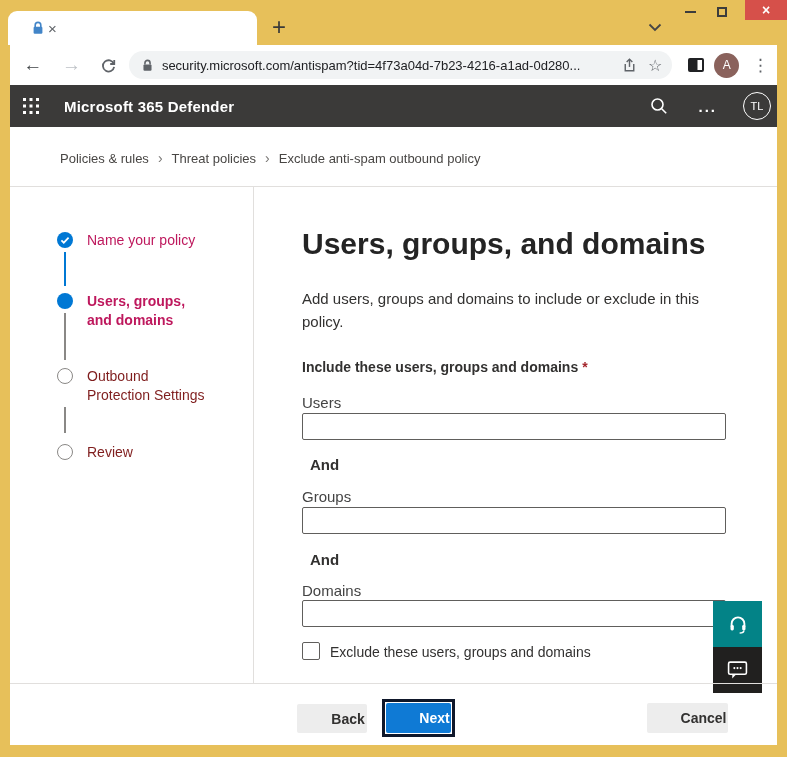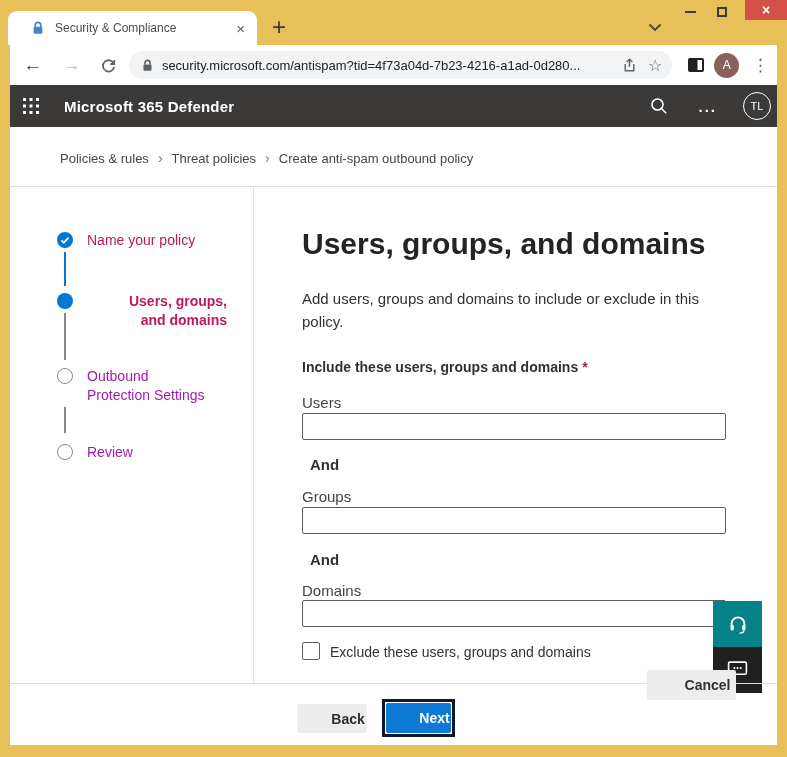--- a/index.html
+++ b/index.html
@@ -57,22 +57,22 @@
   .crumb-sep { color:#797775; font-size:14px; }
   .divider-h { position:absolute; left:0; top:59px; width:767px; height:1px; background:#e1dfdd; }
   .divider-v { position:absolute; left:243px; top:59px; width:1px; height:497px; background:#e1dfdd; }
 
   
   .step-circle { position:absolute; left:47px; width:16px; height:16px; border-radius:50%; }
   .step-circle.current { background:#0078d4; }
   .step-circle.upcoming { background:#fff; border:1.5px solid #8a8886; }
   .step-label { position:absolute; left:77px; width:140px; font-size:14px; line-height:19px;
                 color:#be185d; white-space:pre-line; }
-  .step-label.current { font-weight:bold;text-align:right; }
-  .step-label.upcoming { color:#a21caf; }
+  .step-label.current { font-weight:bold; }
+  .step-label.upcoming { color:#7f1d1d; }
   .connector { position:absolute; left:54px; width:2px; }
   .connector.blue { background:#0078d4; } .connector.gray { background:#8a8886; }
 
   
   .h1 { position:absolute; left:292px; top:100px; font-size:30px; font-weight:bold; color:#242424; }
   .desc { position:absolute; left:292px; top:160px; width:432px; font-size:15px; line-height:23px; color:#323130; }
   .include { position:absolute; left:292px; top:232px; font-size:14px; font-weight:bold; color:#323130; }
   .req { color:#a4262c; margin-left:4px; }
   .field-label { position:absolute; left:292px; font-size:15px; color:#444; }
   .field-input { position:absolute; left:292px; width:424px; height:27px; border:1px solid #605e5c;
@@ -89,35 +89,34 @@
   .feedback-btn { position:absolute; left:703px; top:520px; width:49px; height:46px; background:#21201f;
                   display:flex; align-items:center; justify-content:center; }
 
   
   .footer-divider { position:absolute; left:0; top:556px; width:767px; height:1px; background:#e1dfdd; }
   .btn { position:absolute; border:none; border-radius:2px; font-size:14px; font-weight:600;
          font-family:"Liberation Sans", sans-serif; cursor:pointer;padding-left:32px; }
   .btn-back { left:287px; top:577px; width:70px; height:29px; background:#ededed; color:#323130; }
   .next-wrap { position:absolute; left:372px; top:572px; border:3px solid #0f172a; padding:1px; background:#fff; }
   .btn-next { position:static; display:block; width:65px; height:30px; background:#0f7ad5; color:#fff; font-weight:bold; }
-  .btn-cancel { left:637px; top:543px; width:89px; height:30px; background:#ededed; color:#323130; }
+  .btn-cancel { left:637px; top:576px; width:81px; height:30px; background:#ededed; color:#323130; }
 </style>
 </head>
 <body>
 
 <div class="screen">
 
   <div class="abs tab">
     <span style="display:flex;">
       <svg width="12" height="14" viewBox="0 0 12 14">
           <path d="M3.2 6V4.2a2.8 2.8 0 0 1 5.6 0V6" fill="none" stroke="#4285c8" stroke-width="1.6"></path>
           <rect x="1.6" y="5.8" width="8.8" height="7" rx="1.2" fill="#4285c8"></rect>
         </svg>
     </span>
-    <span class="tab-title">Security &amp; Compliance</span>
     <span class="tab-close">×</span>
   </div>
   <div class="abs new-tab">+</div>
   <div class="abs tab-chevron">
     <svg width="14" height="9" viewBox="0 0 14 9">
         <path d="M1.5 1.5l5.5 5.5 5.5-5.5" fill="none" stroke="#454545" stroke-width="1.8"></path>
       </svg>
   </div>
   <div class="abs win-btn btn-min">
       <i></i>
@@ -189,21 +188,21 @@
     <span class="tl-avatar">TL</span>
   </div>
 
   <div class="abs content">
 
     <div class="crumbs">
       <span>Policies &amp; rules</span>
       <span class="crumb-sep">›</span>
       <span>Threat policies</span>
       <span class="crumb-sep">›</span>
-      <span>Create anti-spam outbound policy</span>
+      <span>Exclude anti-spam outbound policy</span>
     </div>
     <div class="divider-h"></div>
     <div class="divider-v"></div>
 
     <div class="step-circle" style="top:105px; background:#0078d4;">
       <svg width="16" height="16" viewBox="0 0 16 16">
           <path d="M4.4 8.3l2.4 2.4 4.8-5" fill="none" stroke="#fff" stroke-width="1.7"></path>
         </svg>
     </div>
     <div class="step-label" style="top:104px;">Name your policy</div>

